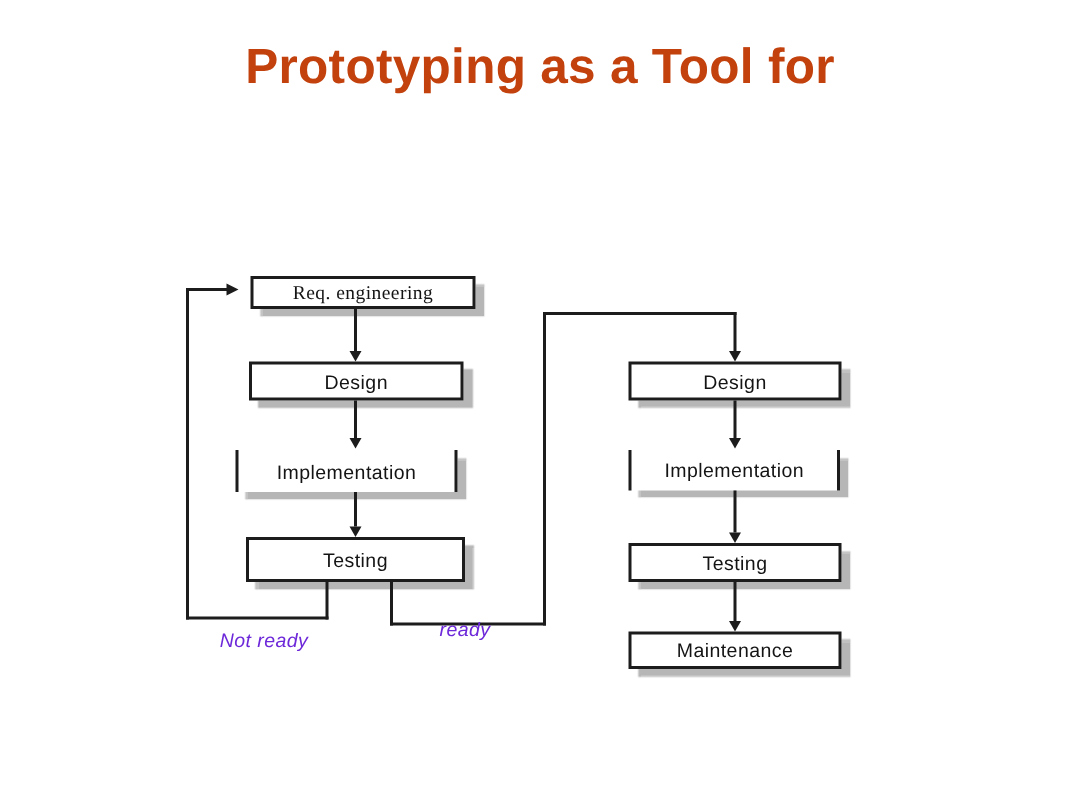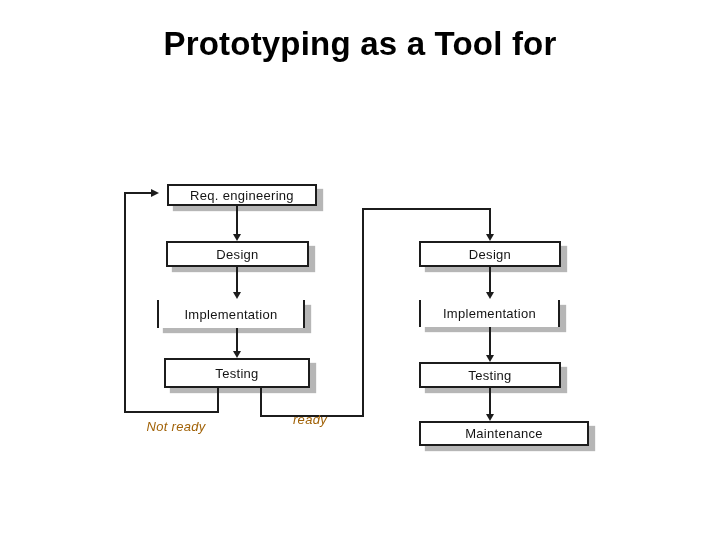--- a/index.html
+++ b/index.html
@@ -12,21 +12,21 @@
   }
   .slide-title {
     position: absolute;
     top: 24px;
     left: 0;
     width: 720px;
     text-align: center;
     font-size: 33px;
     font-weight: bold;
     line-height: 40px;
-    color: #000000;
+    color: #c2410c;
     letter-spacing: 0.2px;
   }
   .box {
     position: absolute;
     background: #ffffff;
     border: 2px solid #1c1c1c;
     box-shadow: 6px 5px 1px #b6b6b6;
     display: flex;
     align-items: center;
     justify-content: center;
@@ -55,35 +55,35 @@
     position: absolute;
     width: 0; height: 0;
     border-top: 4px solid transparent;
     border-bottom: 4px solid transparent;
     border-left: 8px solid #1c1c1c;
   }
   .flow-label {
     position: absolute;
     font-size: 13px;
     font-style: italic;
-    color: #a16207;
+    color: #6d28d9;
     text-align: center;
     letter-spacing: 0.3px;
   }
 </style>
 </head>
 <body>
 
 <div class="slide-title">
   <div>Prototyping as a Tool for</div>
 </div>
 
 <div>
 
-  <div class="box" style="left:167px; top:184px; width:150px; height:22px;">
+  <div class="box" style="left:167px; top:184px; width:150px; height:22px;font-family:Liberation Serif, serif;">
     <span>Req. engineering</span>
   </div>
 
   <div class="box" style="left:166px; top:241px; width:143px; height:26px;">
     <span>Design</span>
   </div>
 
   <div class="box no-tb" style="left:157px; top:300px; width:148px; height:28px;">
     <span>Implementation</span>
   </div>
@@ -97,21 +97,21 @@
   </div>
 
   <div class="box no-tb" style="left:419px; top:300px; width:141px; height:27px;">
     <span>Implementation</span>
   </div>
 
   <div class="box" style="left:419px; top:362px; width:142px; height:26px;">
     <span>Testing</span>
   </div>
 
-  <div class="box" style="left:419px; top:421px; width:170px; height:25px;">
+  <div class="box" style="left:419px; top:421px; width:142px; height:25px;">
     <span>Maintenance</span>
   </div>
 
   <div class="vline" style="left:236px; top:206px; height:28px;"></div>
   <div class="arrow-down" style="left:233px; top:234px;"></div>
 
   <div class="vline" style="left:236px; top:267px; height:25px;"></div>
   <div class="arrow-down" style="left:233px; top:292px;"></div>
 
   <div class="vline" style="left:236px; top:328px; height:23px;"></div>

